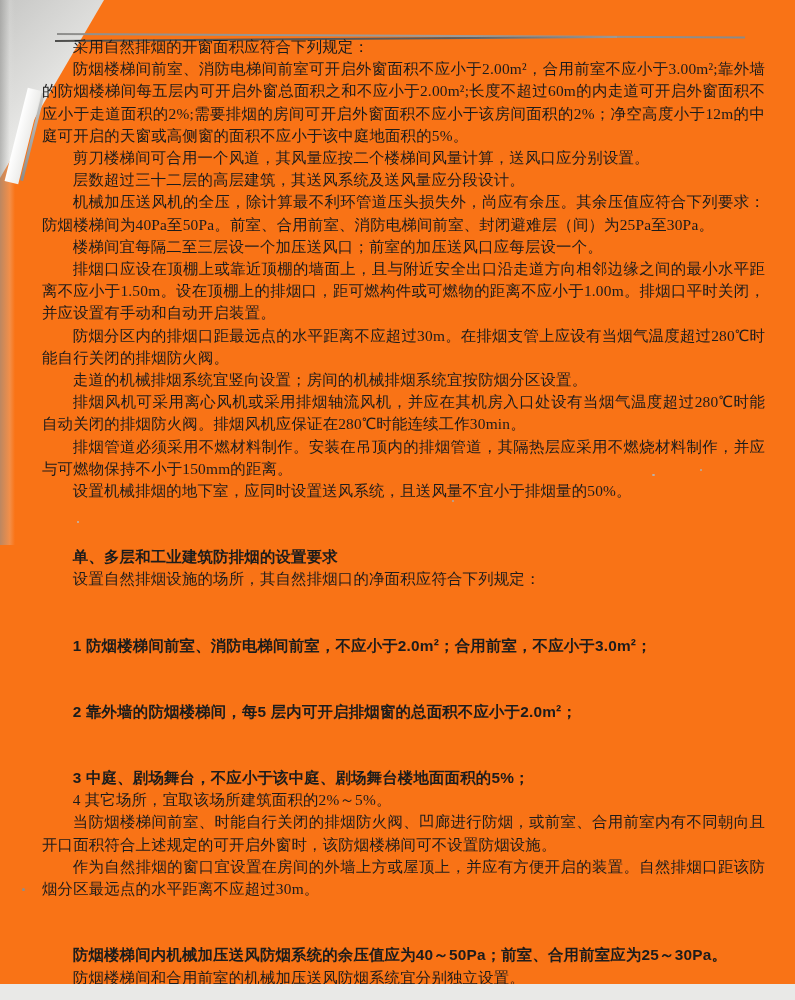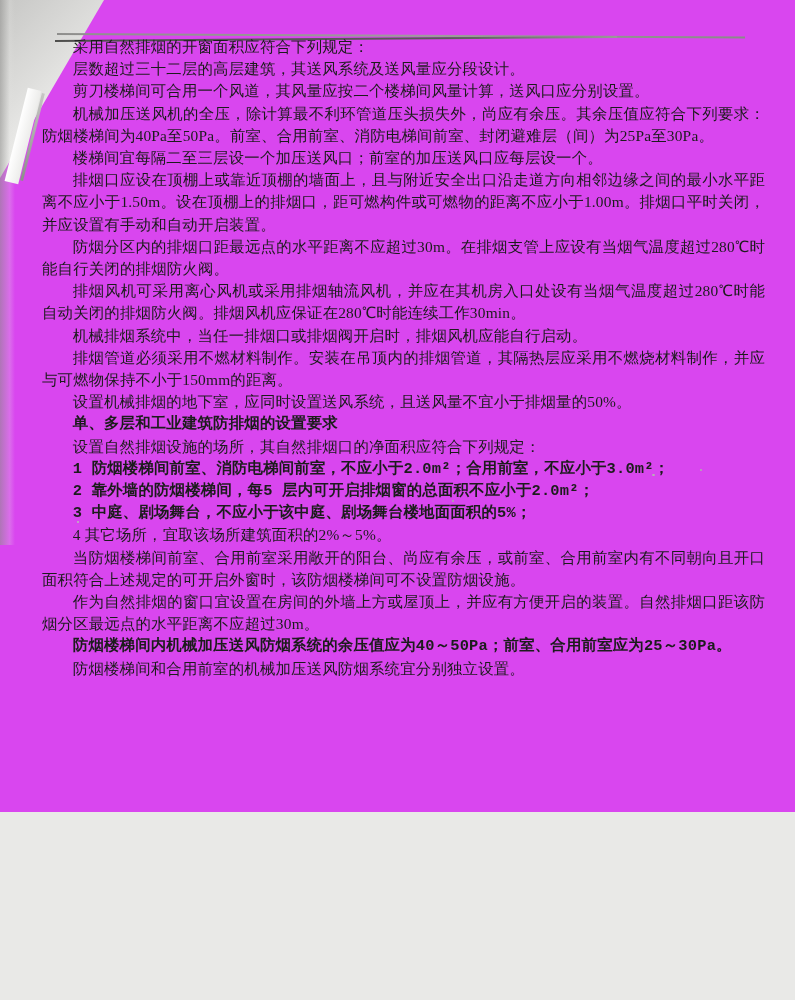--- a/index.html
+++ b/index.html
@@ -2,22 +2,22 @@
 <html><head>
 <meta charset="utf-8">
 <style>
   html,body{margin:0;padding:0;}
   body{
     width:795px;height:1000px;overflow:hidden;
     background:#e9e9e7;
     font-family:"Liberation Serif", serif;
   }
   .page{
-    position:relative;width:795px;height:812px;overflow:hidden;
-    background:#d946ef;
+    position:relative;width:795px;height:984px;overflow:hidden;
+    background:#f97316;
   }
   
   .corner-shade{
     position:absolute;left:0;top:0;width:104px;height:178px;
     clip-path:polygon(0 0,100% 0,0 100%);
     background:linear-gradient(135deg,#c7c7c5 0%,#dededc 40%,#f3f3f1 70%,#fdfdfc 100%);
   }
   .edge-shade{
     position:absolute;left:0;top:0;width:15px;height:545px;
     background:linear-gradient(to right,rgba(148,148,146,.6),rgba(225,225,223,.25) 65%,rgba(255,255,255,0));
@@ -56,55 +56,57 @@
   }
   .para{
     margin:0;
     text-indent:2em;
     font-size:15.4px;
     line-height:22.2px;
     text-align:justify;
     letter-spacing:0.2px;
   }
   .para.heading,.para.bold{
-    font-family:Liberation Mono, monospace;
+    font-family:Liberation Sans, sans-serif;
     font-weight:bold;
+    margin-top:44px;
   }
 </style>
 </head>
 <body>
 
 <div class="page">
   <div class="corner-shade"></div>
   <div class="edge-shade"></div>
   <div class="crease-highlight"></div>
   <div class="crease"></div>
   <div class="rule rule-a"></div>
   <div class="rule rule-b"></div>
   <div class="speck s1"></div>
   <div class="speck s2"></div>
   <div class="speck s3"></div>
   <div class="speck s4"></div>
   <div class="speck s5"></div>
   <div class="content" id="doc">
       <p class="para normal">采用自然排烟的开窗面积应符合下列规定：</p>
+      <p class="para normal">防烟楼梯间前室、消防电梯间前室可开启外窗面积不应小于2.00m²，合用前室不应小于3.00m²;靠外墙的防烟楼梯间每五层内可开启外窗总面积之和不应小于2.00m²;长度不超过60m的内走道可开启外窗面积不应小于走道面积的2%;需要排烟的房间可开启外窗面积不应小于该房间面积的2%；净空高度小于12m的中庭可开启的天窗或高侧窗的面积不应小于该中庭地面积的5%。</p>
+      <p class="para normal">剪刀楼梯间可合用一个风道，其风量应按二个楼梯间风量计算，送风口应分别设置。</p>
       <p class="para normal">层数超过三十二层的高层建筑，其送风系统及送风量应分段设计。</p>
-      <p class="para normal">剪刀楼梯间可合用一个风道，其风量应按二个楼梯间风量计算，送风口应分别设置。</p>
       <p class="para normal">机械加压送风机的全压，除计算最不利环管道压头损失外，尚应有余压。其余压值应符合下列要求：防烟楼梯间为40Pa至50Pa。前室、合用前室、消防电梯间前室、封闭避难层（间）为25Pa至30Pa。</p>
       <p class="para normal">楼梯间宜每隔二至三层设一个加压送风口；前室的加压送风口应每层设一个。</p>
       <p class="para normal">排烟口应设在顶棚上或靠近顶棚的墙面上，且与附近安全出口沿走道方向相邻边缘之间的最小水平距离不应小于1.50m。设在顶棚上的排烟口，距可燃构件或可燃物的距离不应小于1.00m。排烟口平时关闭，并应设置有手动和自动开启装置。</p>
       <p class="para normal">防烟分区内的排烟口距最远点的水平距离不应超过30m。在排烟支管上应设有当烟气温度超过280℃时能自行关闭的排烟防火阀。</p>
+      <p class="para normal">走道的机械排烟系统宜竖向设置；房间的机械排烟系统宜按防烟分区设置。</p>
       <p class="para normal">排烟风机可采用离心风机或采用排烟轴流风机，并应在其机房入口处设有当烟气温度超过280℃时能自动关闭的排烟防火阀。排烟风机应保证在280℃时能连续工作30min。</p>
-      <p class="para normal">机械排烟系统中，当任一排烟口或排烟阀开启时，排烟风机应能自行启动。</p>
       <p class="para normal">排烟管道必须采用不燃材料制作。安装在吊顶内的排烟管道，其隔热层应采用不燃烧材料制作，并应与可燃物保持不小于150mm的距离。</p>
       <p class="para normal">设置机械排烟的地下室，应同时设置送风系统，且送风量不宜小于排烟量的50%。</p>
       <p class="para heading">单、多层和工业建筑防排烟的设置要求</p>
       <p class="para normal">设置自然排烟设施的场所，其自然排烟口的净面积应符合下列规定：</p>
       <p class="para bold">1 防烟楼梯间前室、消防电梯间前室，不应小于2.0m²；合用前室，不应小于3.0m²；</p>
       <p class="para bold">2 靠外墙的防烟楼梯间，每5 层内可开启排烟窗的总面积不应小于2.0m²；</p>
       <p class="para bold">3 中庭、剧场舞台，不应小于该中庭、剧场舞台楼地面面积的5%；</p>
       <p class="para normal">4 其它场所，宜取该场所建筑面积的2%～5%。</p>
-      <p class="para normal">当防烟楼梯间前室、合用前室采用敞开的阳台、尚应有余压，或前室、合用前室内有不同朝向且开口面积符合上述规定的可开启外窗时，该防烟楼梯间可不设置防烟设施。</p>
+      <p class="para normal">当防烟楼梯间前室、时能自行关闭的排烟防火阀、凹廊进行防烟，或前室、合用前室内有不同朝向且开口面积符合上述规定的可开启外窗时，该防烟楼梯间可不设置防烟设施。</p>
       <p class="para normal">作为自然排烟的窗口宜设置在房间的外墙上方或屋顶上，并应有方便开启的装置。自然排烟口距该防烟分区最远点的水平距离不应超过30m。</p>
       <p class="para bold">防烟楼梯间内机械加压送风防烟系统的余压值应为40～50Pa；前室、合用前室应为25～30Pa。</p>
       <p class="para normal">防烟楼梯间和合用前室的机械加压送风防烟系统宜分别独立设置。</p>
     </div>
 </div>
 
 </body></html>

